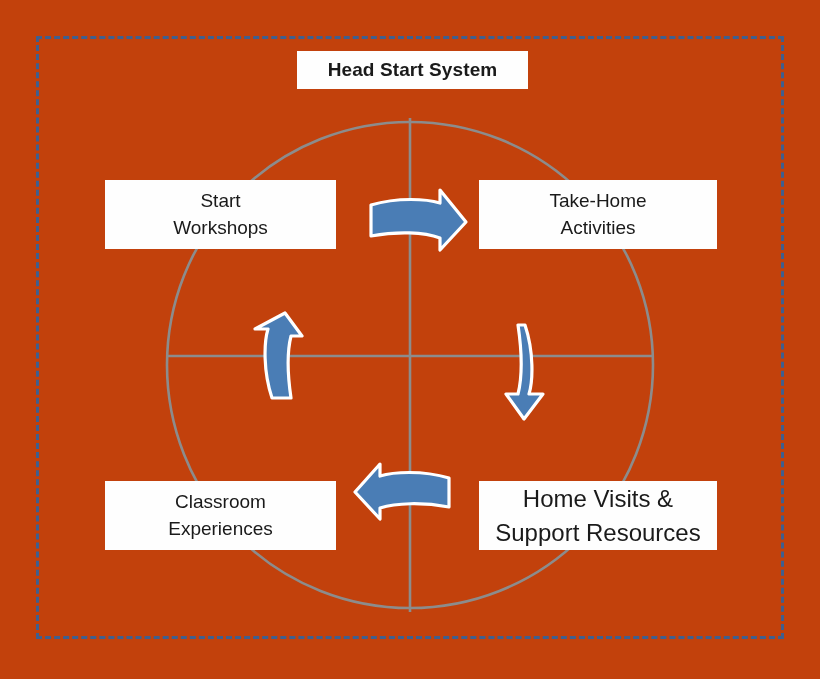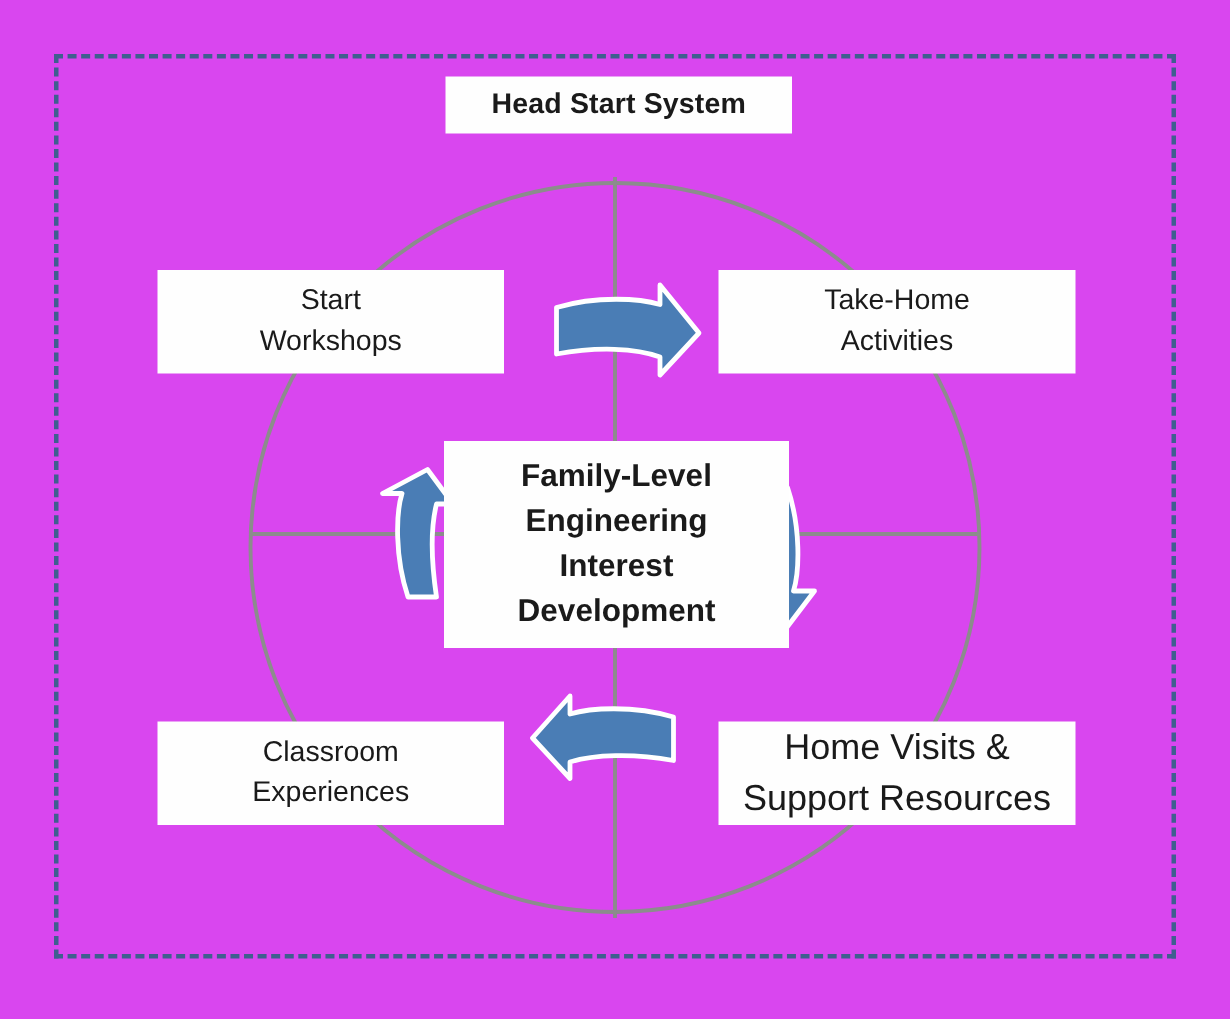--- a/index.html
+++ b/index.html
@@ -8,21 +8,21 @@
     padding: 0;
     background: #ffffff;
   }
   body {
     font-family: "Liberation Sans", sans-serif;
   }
   #canvas {
     position: relative;
     width: 820px;
     height: 679px;
-    background: #d946ef;
+    background: #c2410c;
     overflow: hidden;
   }
 
   
   #outer-frame {
     position: absolute;
     left: 36px;
     top: 36px;
     width: 748px;
     height: 603px;
@@ -191,20 +191,14 @@
   <div class="node-box" id="box-classroom-experiences">
     <span class="node-label">Classroom
 Experiences</span>
   </div>
 
   <div class="node-box" id="box-home-visits">
     <span class="node-label">Home Visits &amp;
 Support Resources</span>
   </div>
 
-  <div class="node-box" id="box-center">
-    <span class="node-label">Family-Level
-Engineering
-Interest
-Development</span>
-  </div>
 
 </div>
 
 </body></html>

